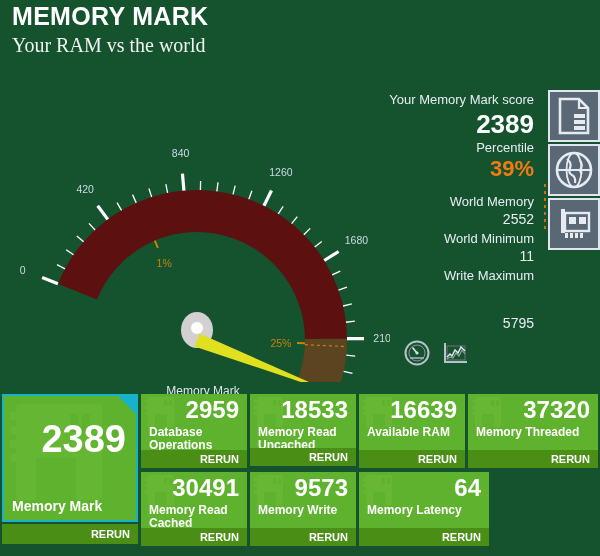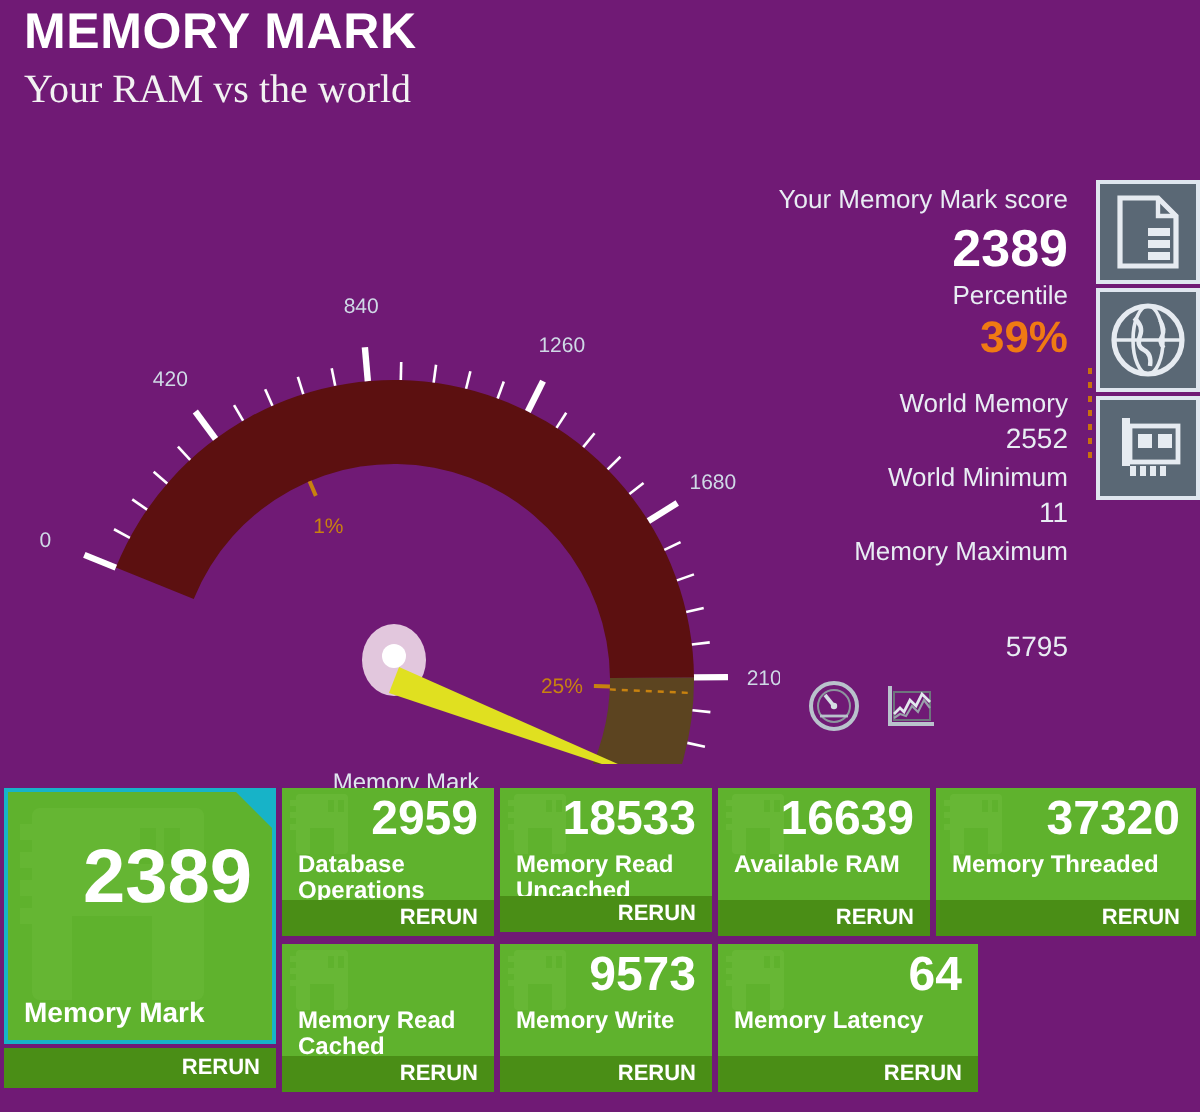--- a/index.html
+++ b/index.html
@@ -1,17 +1,17 @@
 <!DOCTYPE html>
 <html><head>
 <meta charset="utf-8">
 <style>
   html,body{margin:0;padding:0;background:#000;}
   body{width:600px;height:556px;overflow:hidden;font-family:"Liberation Sans",sans-serif;}
-  #app{position:relative;width:600px;height:556px;background:#701a75;color:#fff;}
+  #app{position:relative;width:600px;height:556px;background:#14532d;color:#fff;}
 
   
   .header{position:absolute;left:0;top:0;width:600px;height:72px;}
   .title{position:absolute;left:12px;top:2px;font-size:25px;font-weight:bold;letter-spacing:.3px;color:#ffffff;}
   .subtitle{position:absolute;left:12px;top:34px;font-size:20px;font-weight:normal;color:#f2f2f2;font-family:Liberation Serif, serif;}
 
   
   .gaugewrap{position:absolute;left:0;top:72px;width:390px;height:310px;}
   .gauge-svg{position:absolute;left:0;top:0;}
   .cap1{left:118px;top:312px;width:170px;text-align:center;font-size:12px;color:#dfe6ef;}
@@ -189,21 +189,21 @@
 
     <div class="sp-pctlabel" style="top:52px;">Percentile</div>
     <div class="sp-pct" style="top:68px;">39%</div>
 
     <div class="sp-sub" style="top:106px;">World Memory</div>
     <div class="sp-subval" style="top:123px;">2552</div>
 
     <div class="sp-sub" style="top:143px;">World Minimum</div>
     <div class="sp-subval" style="top:160px;">11</div>
 
-    <div class="sp-sub" style="top:180px;">Memory Maximum</div>
+    <div class="sp-sub" style="top:180px;">Write Maximum</div>
     <div class="sp-subval" style="top:197px;margin-top:30px;">5795</div>
 
     <div class="icobox" style="top:2px;">
       <svg width="48" height="48" viewBox="0 0 48 48">
         <path d="M10 7 h19 l9 9 v25 h-28 z" fill="none" stroke="#e6ebf1" stroke-width="2.6"></path>
         <path d="M29 7 v9 h9" fill="none" stroke="#e6ebf1" stroke-width="2.2"></path>
         <rect x="24" y="22" width="11" height="4" fill="#e6ebf1"></rect>
         <rect x="24" y="28" width="11" height="4" fill="#e6ebf1"></rect>
         <rect x="24" y="34" width="11" height="4" fill="#e6ebf1"></rect>
       </svg>
@@ -310,20 +310,21 @@
         <div class="tile" style="left: 141px; top: 80px; width: 106px; height: 74px;">
           <svg class="wm" width="34" height="34" viewBox="0 0 34 34">
             <rect x="3" y="0" width="26" height="30" rx="2" fill="#7cc44a"></rect>
             <rect x="10" y="17" width="12" height="13" fill="#5fb22d"></rect>
             <rect x="19" y="3" width="3" height="6" fill="#5fb22d"></rect>
             <rect x="24" y="3" width="3" height="6" fill="#5fb22d"></rect>
             <rect x="0" y="3" width="3" height="3" fill="#7cc44a"></rect>
             <rect x="0" y="9" width="3" height="3" fill="#7cc44a"></rect>
             <rect x="0" y="15" width="3" height="3" fill="#7cc44a"></rect>
           </svg>
+          <div class="val">30491</div>
           <div class="nm">Memory Read Cached</div>
           <div class="rerun">RERUN</div>
         </div>
         <div class="tile" style="left: 250px; top: 80px; width: 106px; height: 74px;">
           <svg class="wm" width="34" height="34" viewBox="0 0 34 34">
             <rect x="3" y="0" width="26" height="30" rx="2" fill="#7cc44a"></rect>
             <rect x="10" y="17" width="12" height="13" fill="#5fb22d"></rect>
             <rect x="19" y="3" width="3" height="6" fill="#5fb22d"></rect>
             <rect x="24" y="3" width="3" height="6" fill="#5fb22d"></rect>
             <rect x="0" y="3" width="3" height="3" fill="#7cc44a"></rect>

